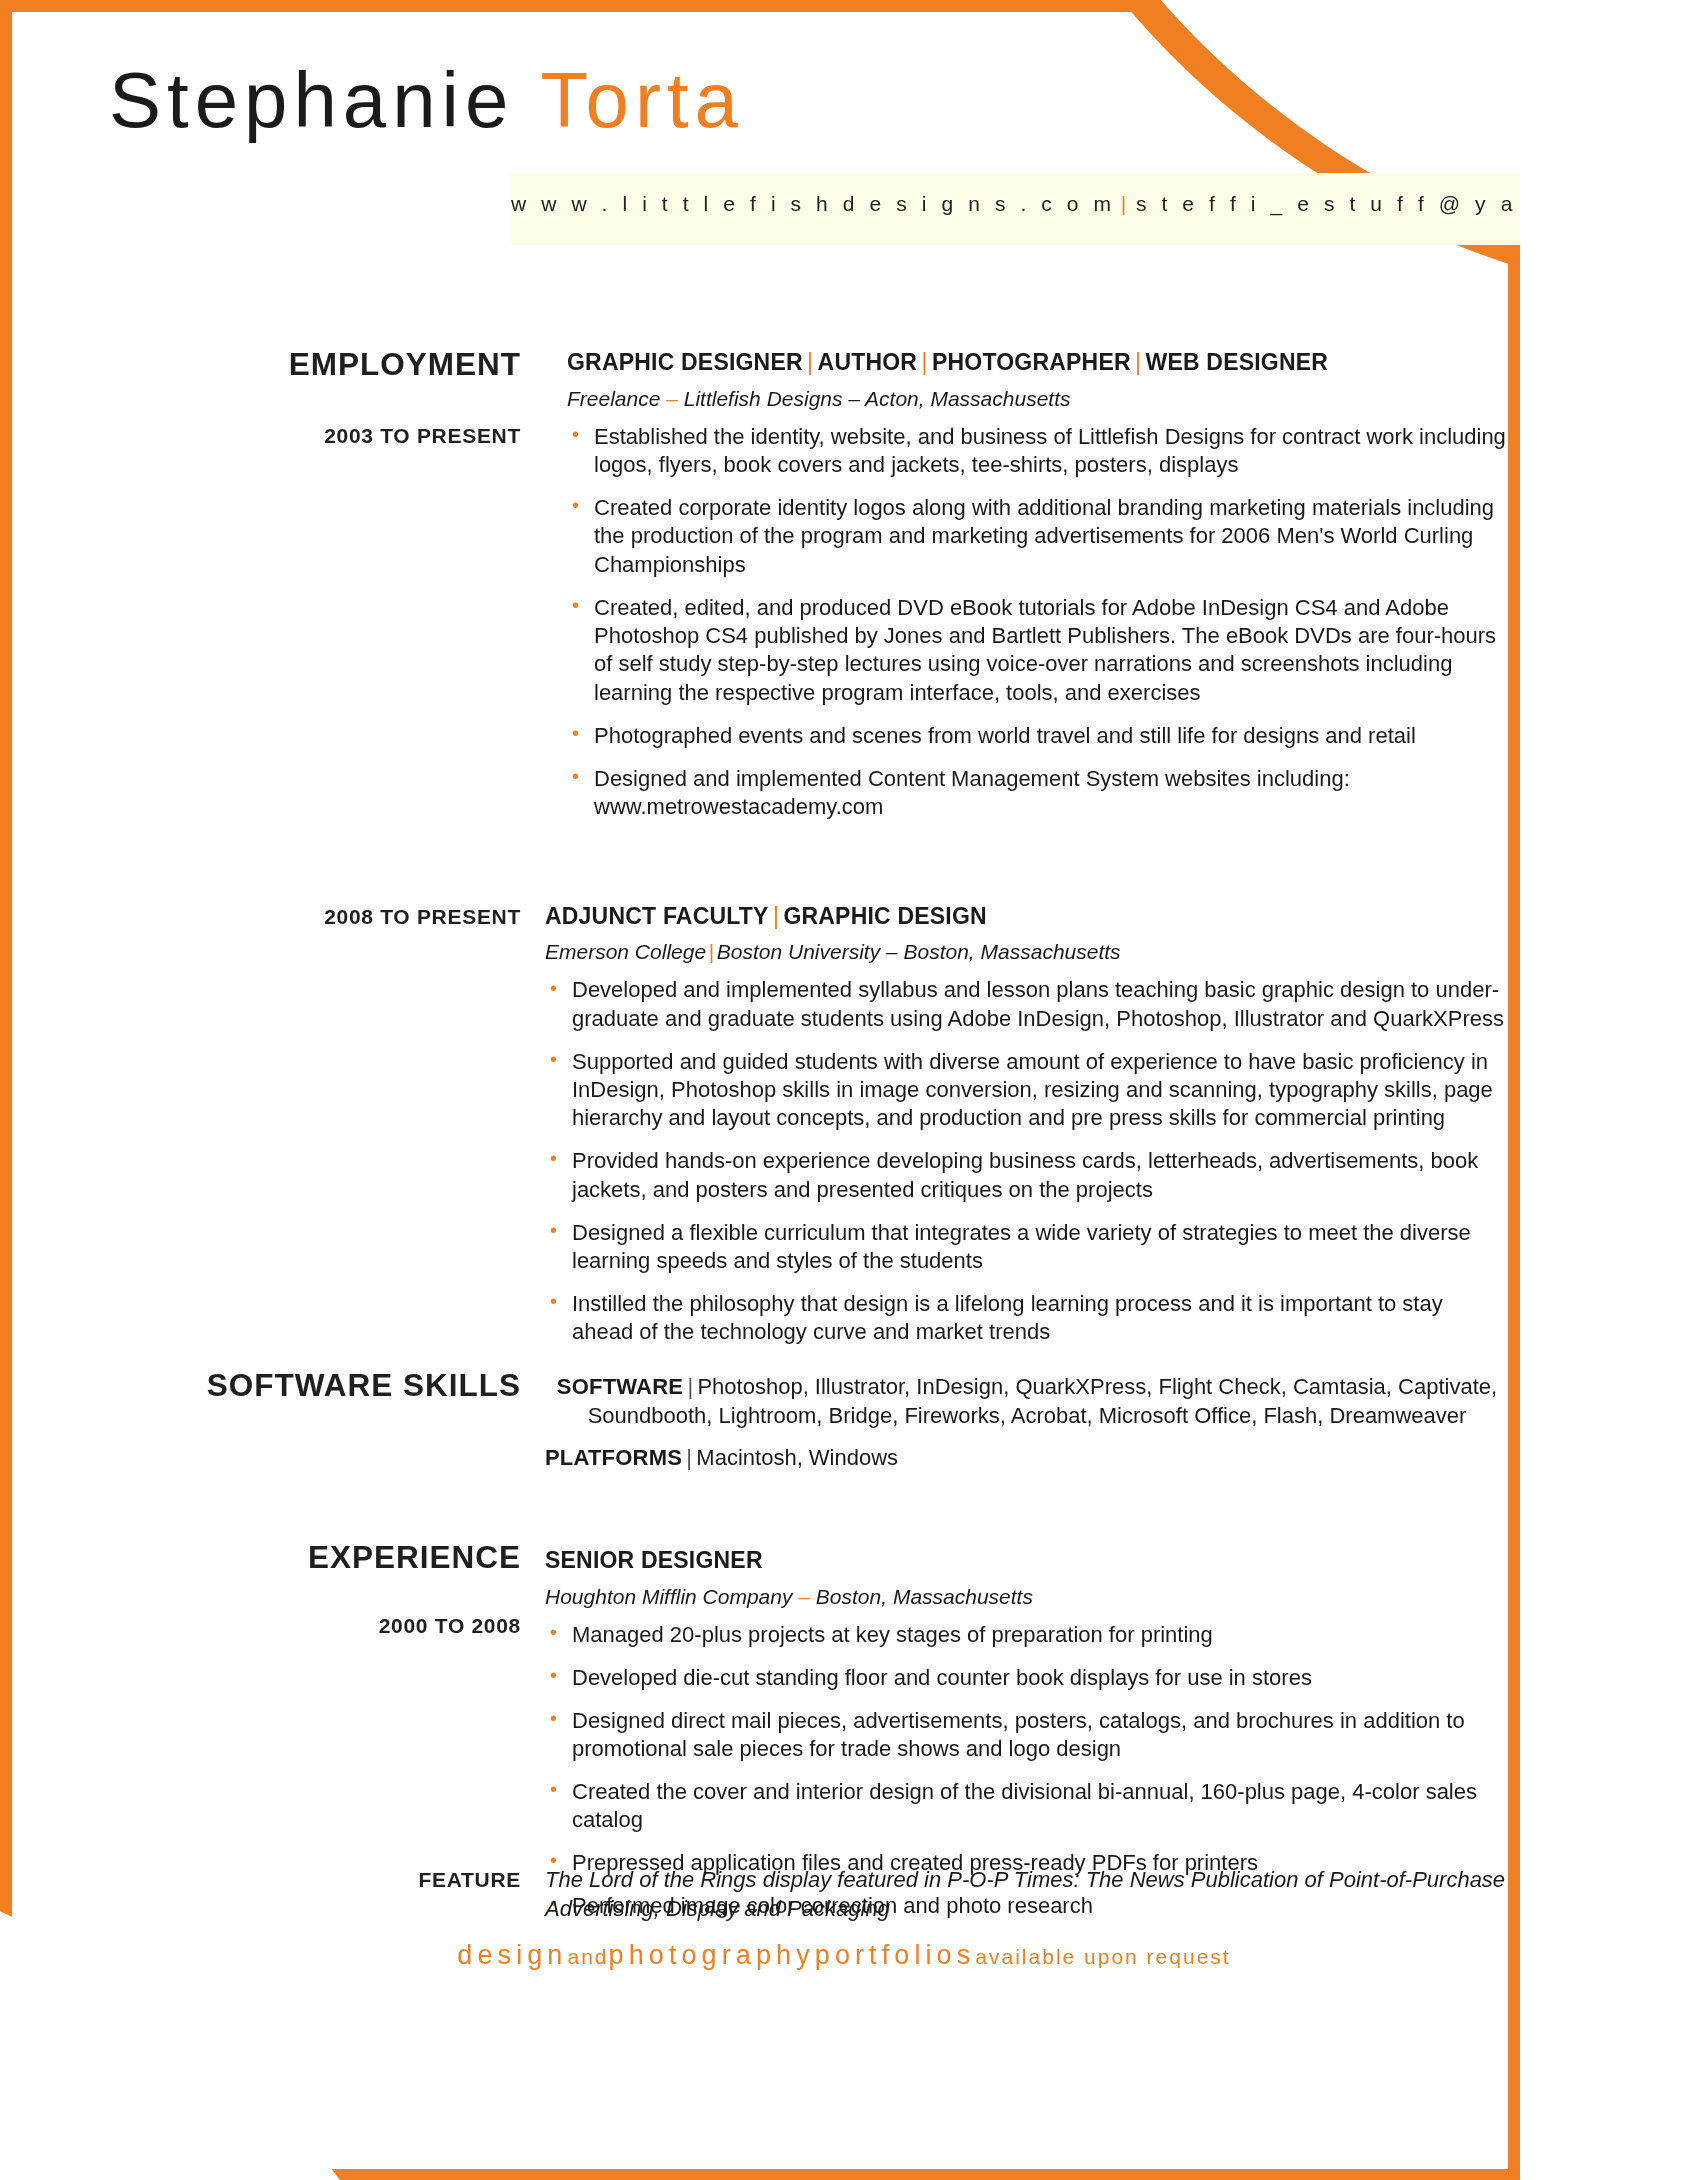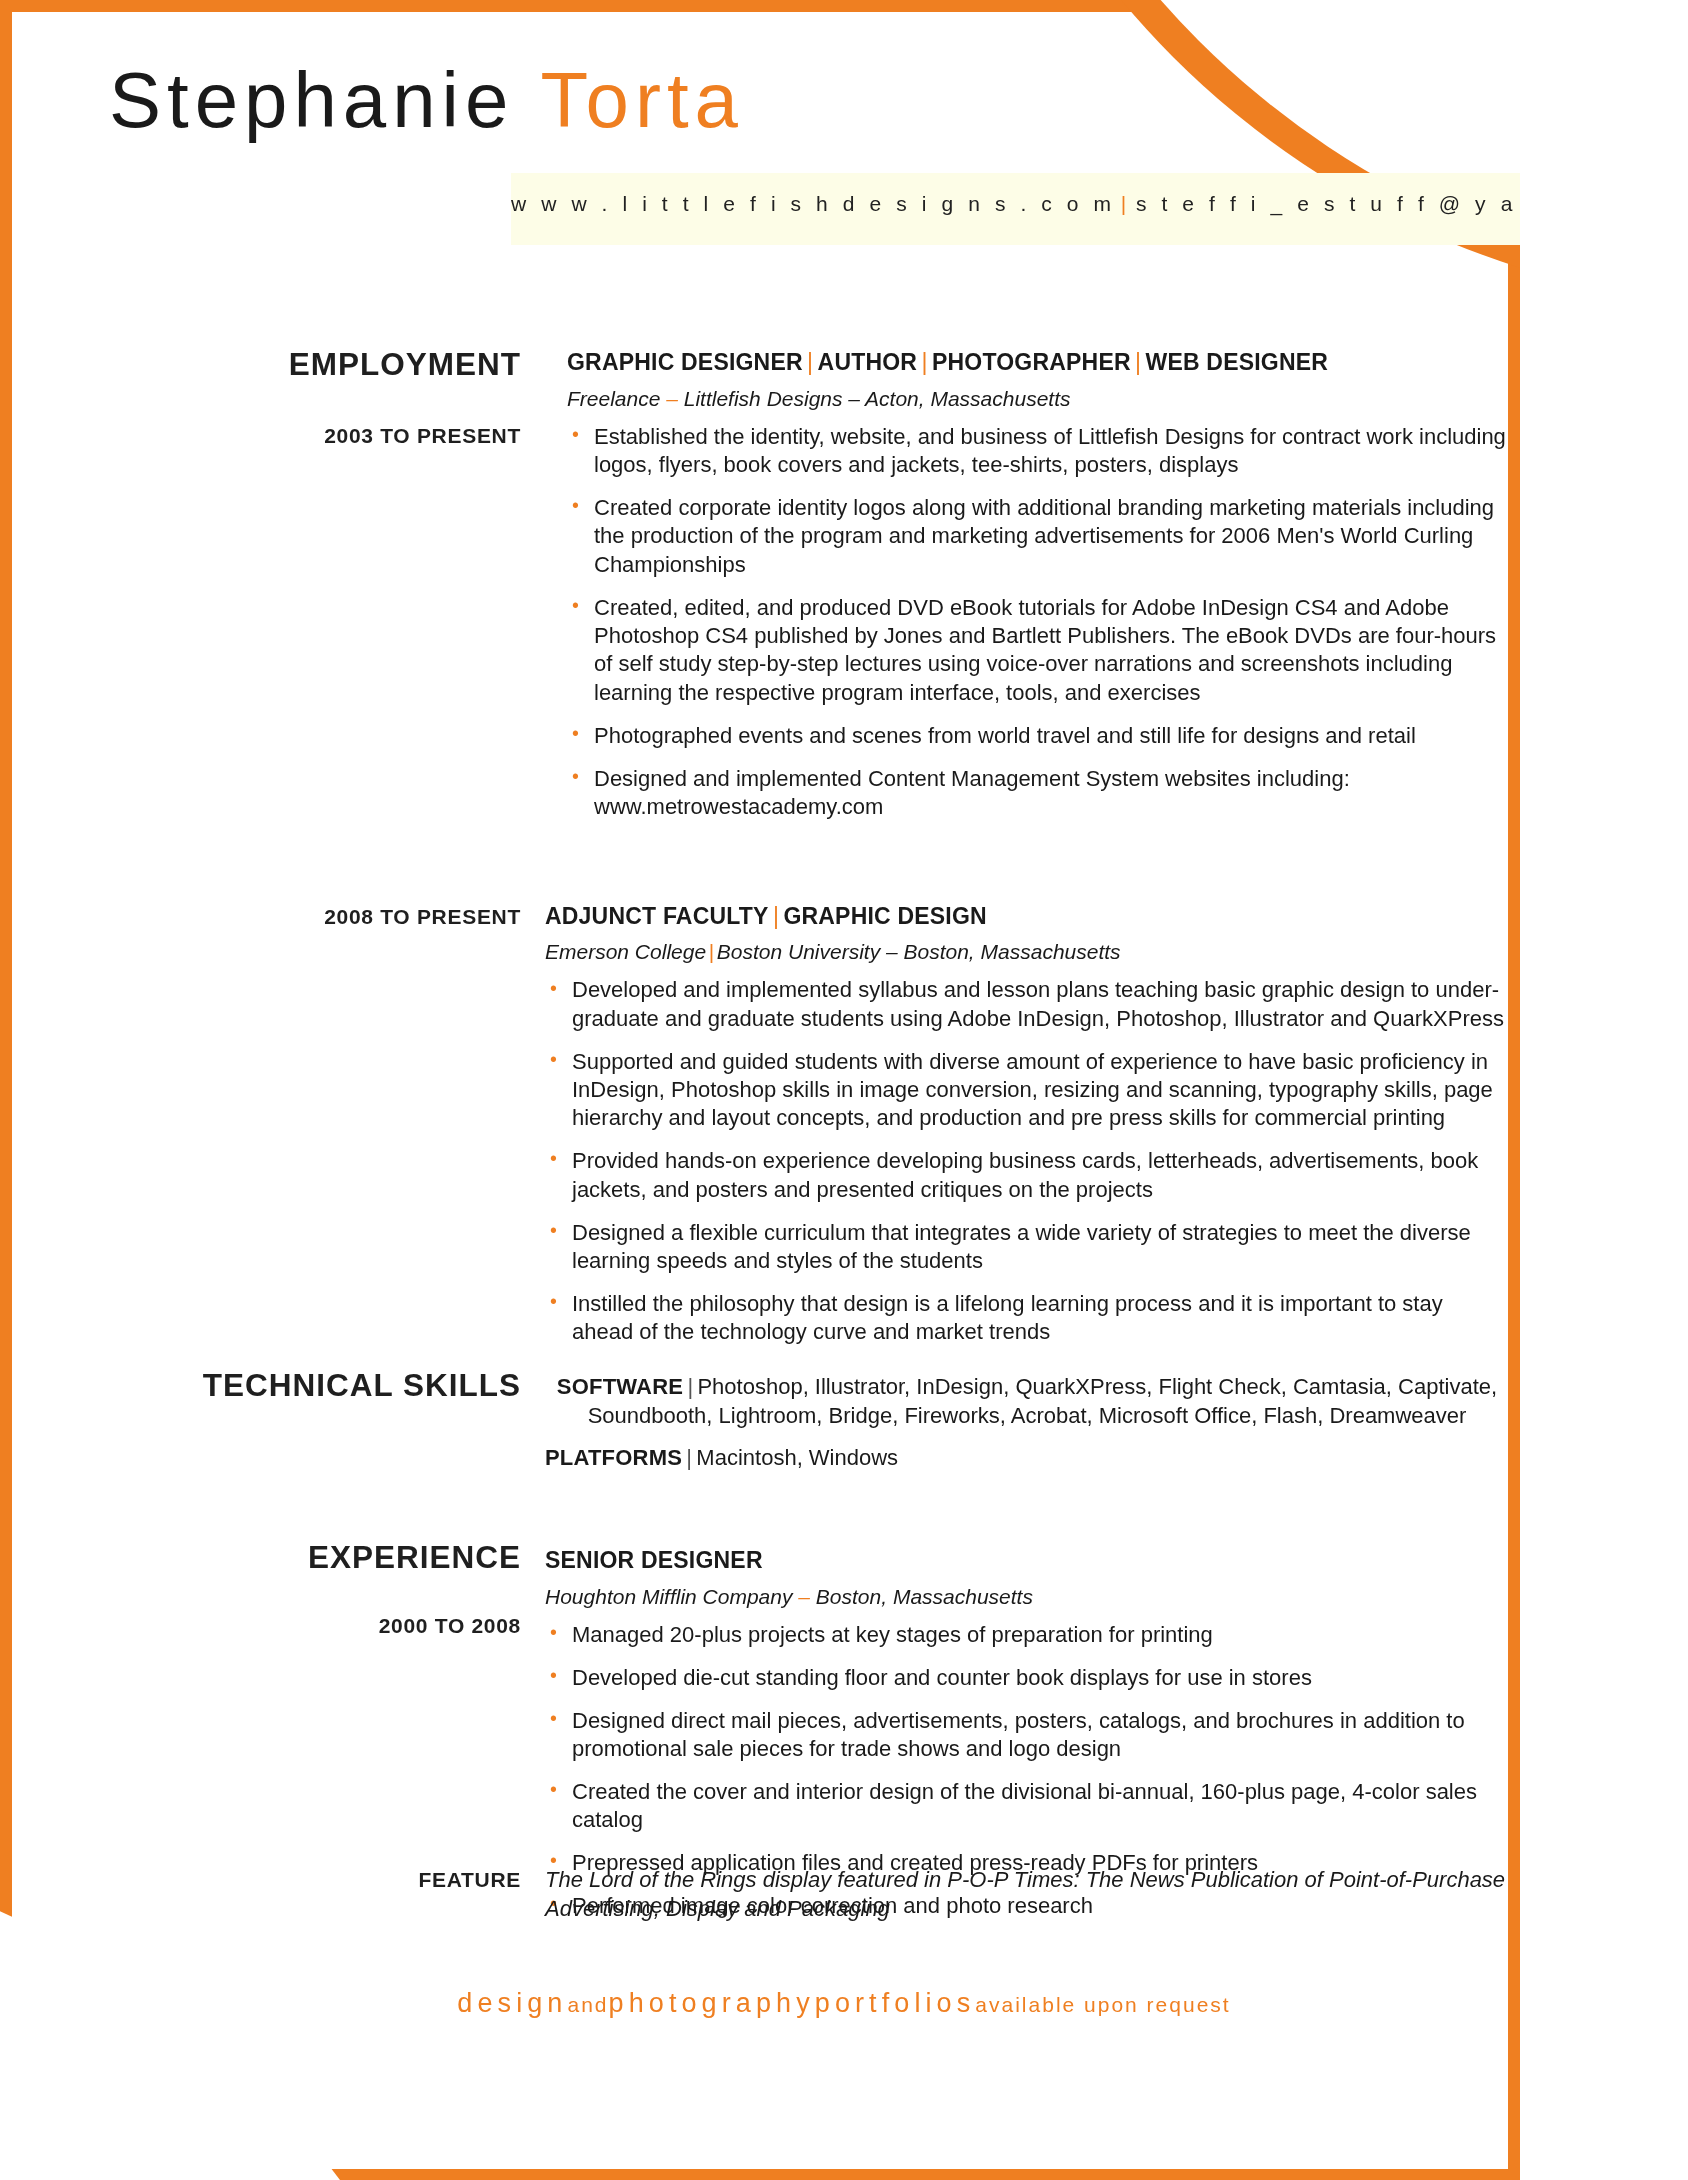--- a/index.html
+++ b/index.html
@@ -210,21 +210,21 @@
   .feature-text {
     font-size: 22px;
     font-style: italic;
     line-height: 1.32;
     color: #1a1a1a;
   }
 
   .footer-line {
     position: absolute;
     left: 0;
-    top: 1988px;
+    top: 1940px;
     width: 1688px;
     text-align: center;
     color: #ef7f21;
     white-space: nowrap;
   }
   .footer-big {
     font-size: 27px;
     letter-spacing: 5.1px;
   }
   .footer-small {
@@ -296,21 +296,21 @@
           <li>Supported and guided students with diverse amount of experience to have basic proficiency in InDesign, Photoshop skills in image conversion, resizing and scanning, typography skills, page hierarchy and layout concepts, and production and pre press skills for commercial printing</li>
           <li>Provided hands-on experience developing business cards, letterheads, advertisements, book jackets, and posters and presented critiques on the projects</li>
           <li>Designed a flexible curriculum that integrates a wide variety of strategies to meet the diverse learning speeds and styles of the students</li>
           <li>Instilled the philosophy that design is a lifelong learning process and it is important to stay ahead of the technology curve and market trends</li>
         </ul>
       </div>
     </div>
 
     <div class="row" style="top:1370px;">
       <div class="left-col">
-        <div class="section-title">TECHNICAL SKILLS</div>
+        <div class="section-title">SOFTWARE SKILLS</div>
       </div>
       <div class="right-col">
         <div class="skill-line" style="margin-top:1.7px;text-align:center;">
           <b>SOFTWARE</b><span class="pipe">|</span><span>Photoshop, Illustrator, InDesign, QuarkXPress, Flight Check, Camtasia, Captivate, Soundbooth, Lightroom, Bridge, Fireworks, Acrobat, Microsoft Office, Flash, Dreamweaver</span>
         </div>
         <div class="skill-line">
           <b>PLATFORMS</b><span class="pipe">|</span><span>Macintosh, Windows</span>
         </div>
       </div>
     </div>

